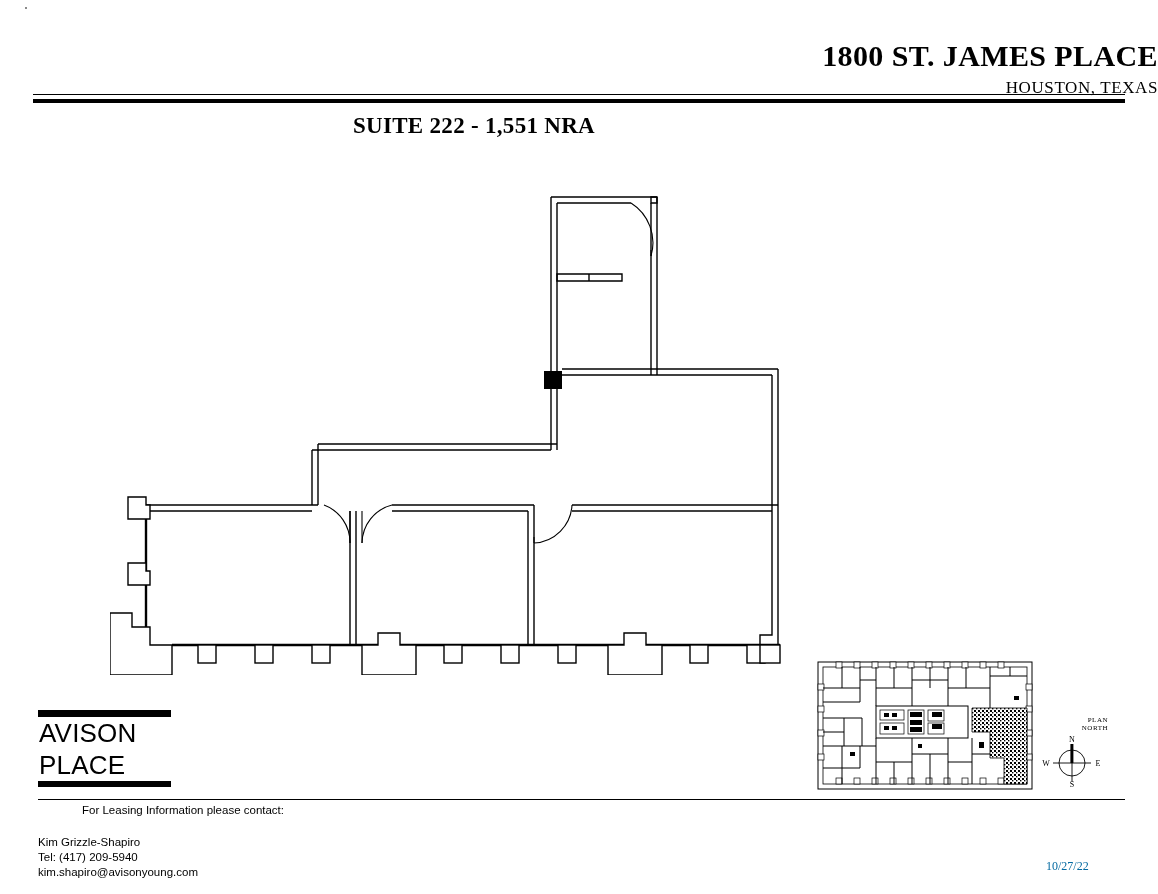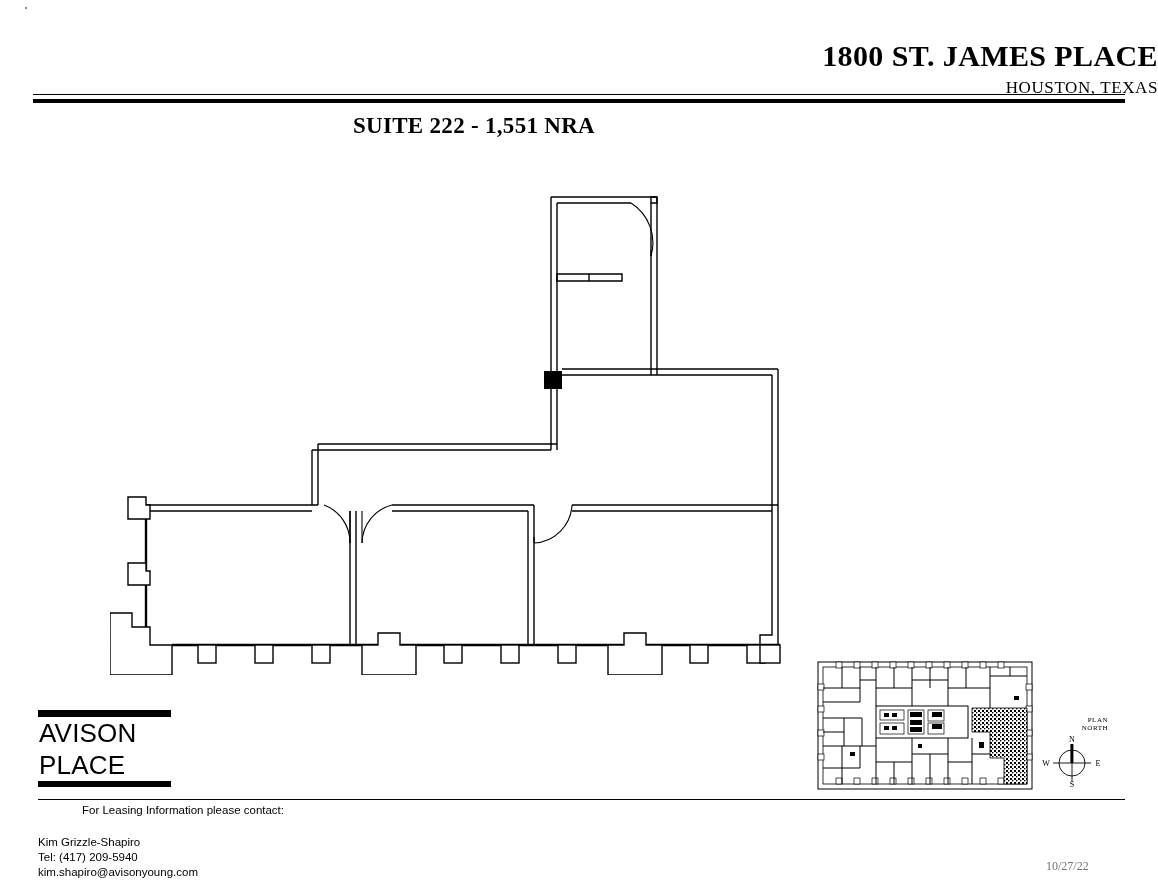--- a/index.html
+++ b/index.html
@@ -166,21 +166,21 @@
   }
   .contact-col.second { width: 260px; }
   .contact-line { white-space: nowrap; }
 
   .date-stamp {
     position: absolute;
     left: 1046px;
     top: 859px;
     font-family: "Liberation Serif", serif;
     font-size: 12px;
-    color: #737373;
+    color: #0369a1;
   }
 
   .speck {
     position: absolute;
     left: 25px;
     top: 7px;
     width: 2px;
     height: 2px;
     background: #8a8a8a;
   }

